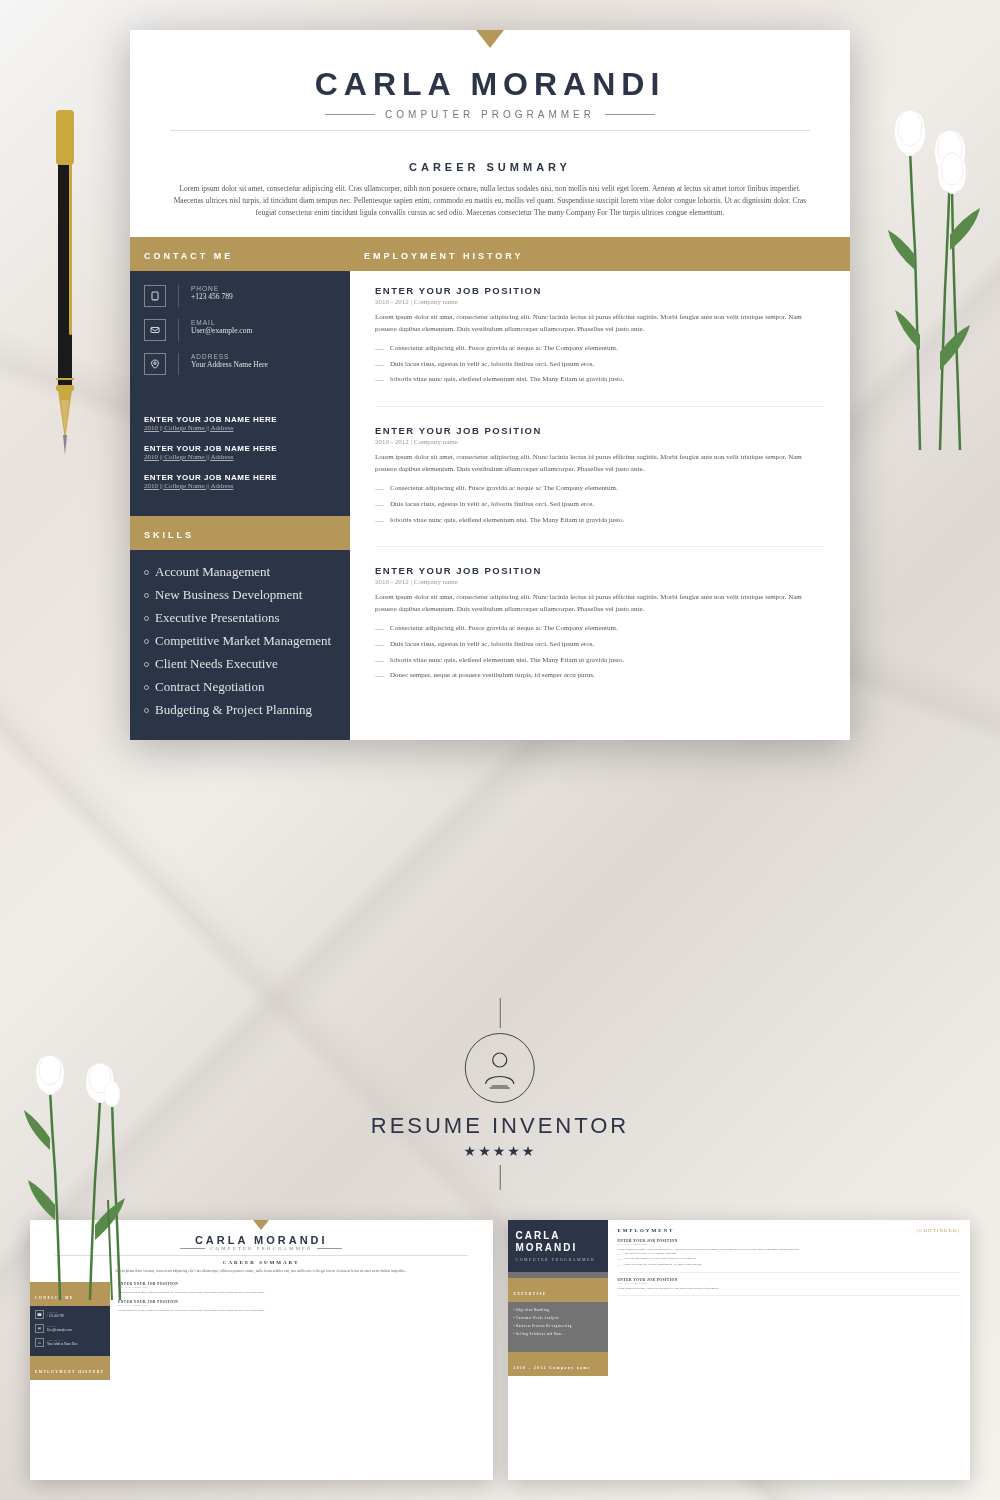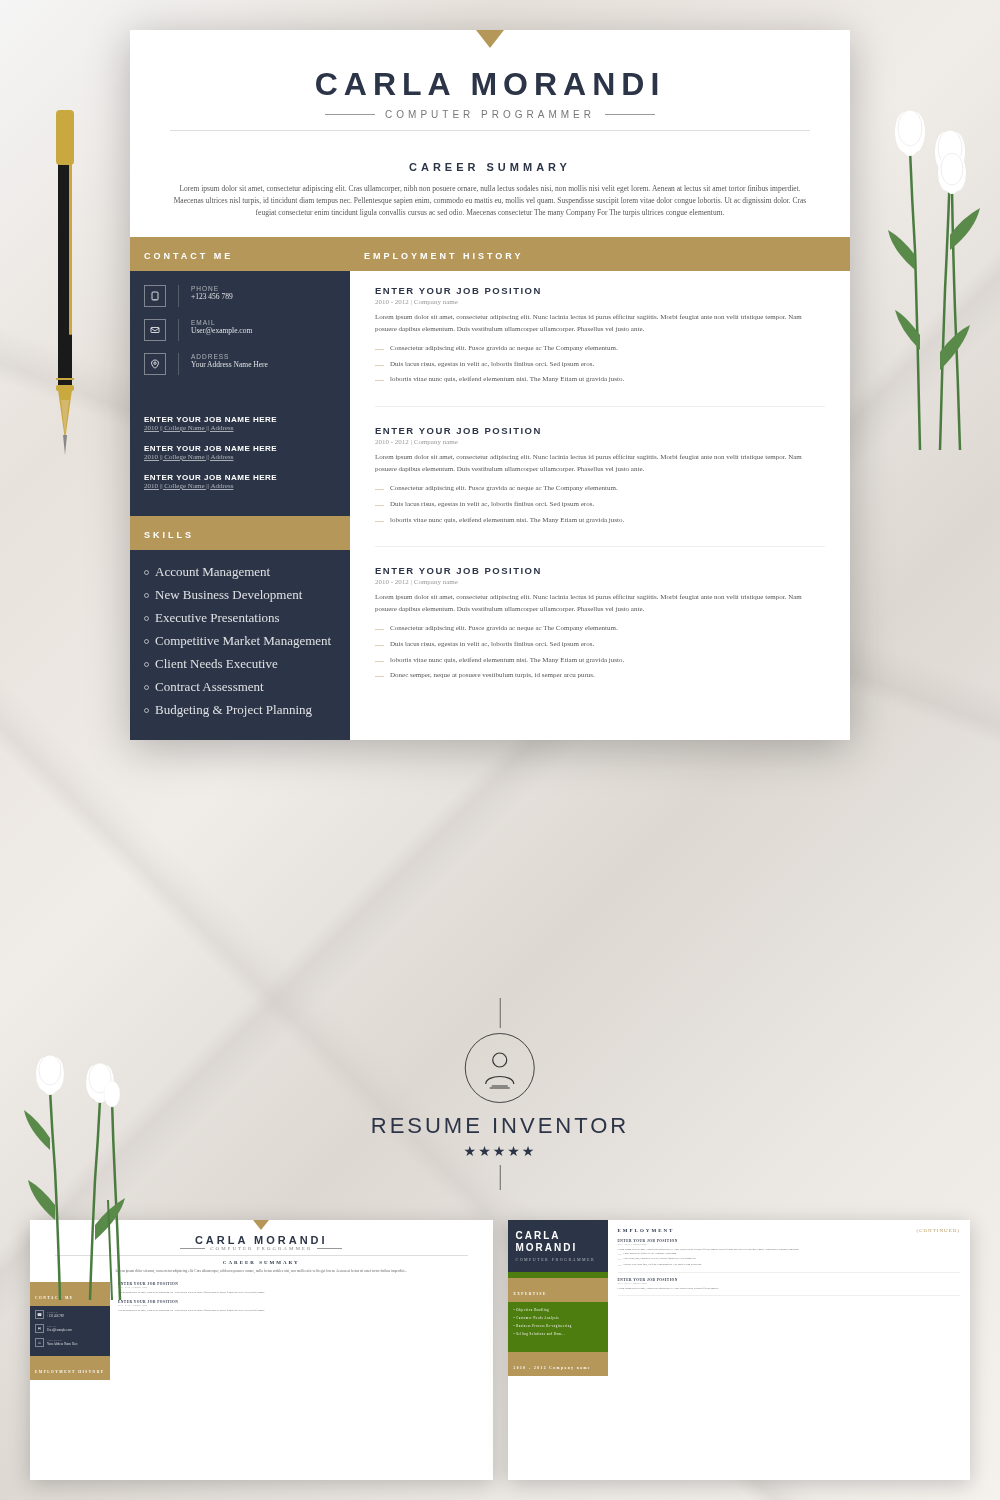--- a/index.html
+++ b/index.html
@@ -563,21 +563,21 @@
       line-height: 1.5;
     }
 
     
     .thumb2 {
       display: flex;
     }
 
     .thumb2-left {
       width: 100px;
-      background: #4d7c0f;
+      background: #737373;
       display: flex;
       flex-direction: column;
     }
 
     .thumb2-right {
       flex: 1;
       background: #fff;
       padding: 8px 10px;
     }
 
@@ -874,21 +874,21 @@
         <div class="skill-item">
           <div class="skill-bullet"></div>
           <span class="skill-text">Competitive Market Management</span>
         </div>
         <div class="skill-item">
           <div class="skill-bullet"></div>
           <span class="skill-text">Client Needs Executive</span>
         </div>
         <div class="skill-item">
           <div class="skill-bullet"></div>
-          <span class="skill-text">Contract Assessment</span>
+          <span class="skill-text">Contract Negotiation</span>
         </div>
         <div class="skill-item">
           <div class="skill-bullet"></div>
           <span class="skill-text">Budgeting &amp; Project Planning</span>
         </div>
       </div>
 
     </div>
 
     <div class="right-col">

